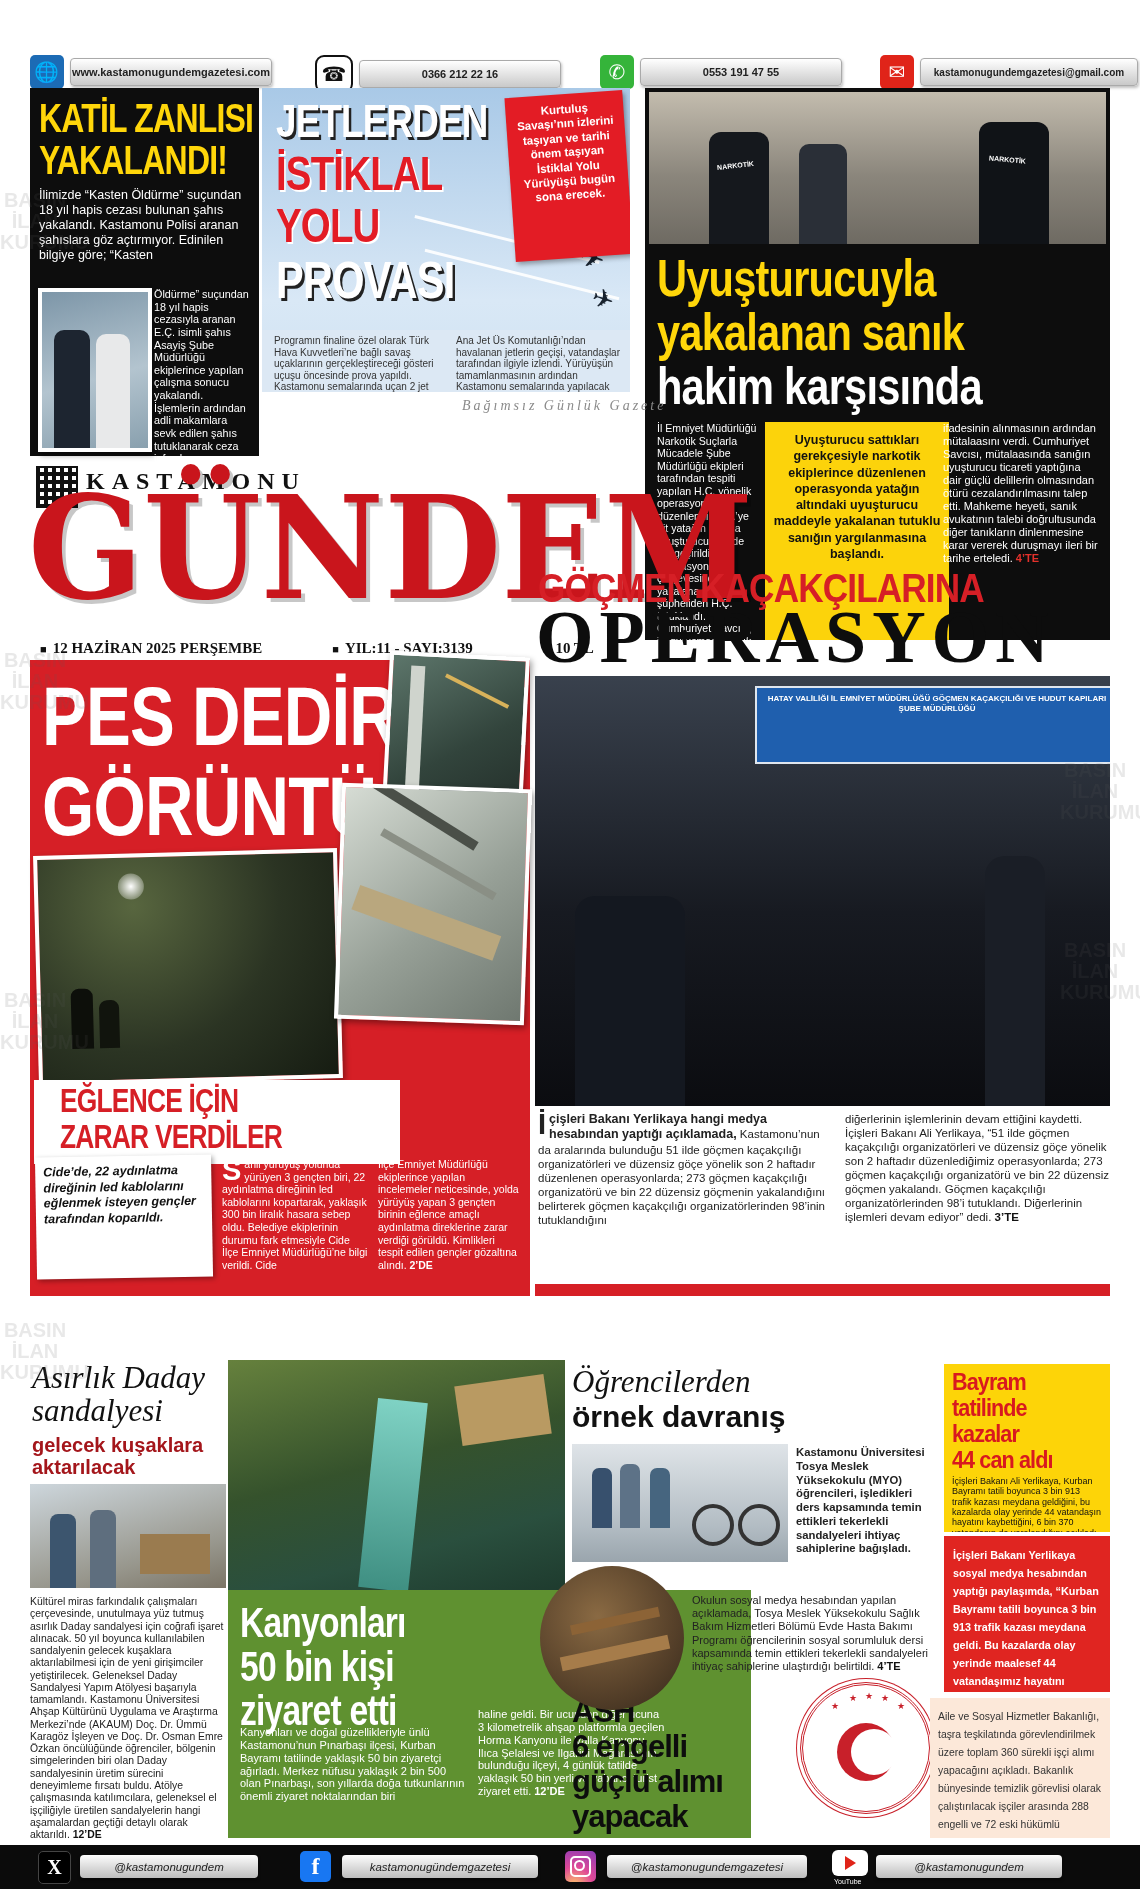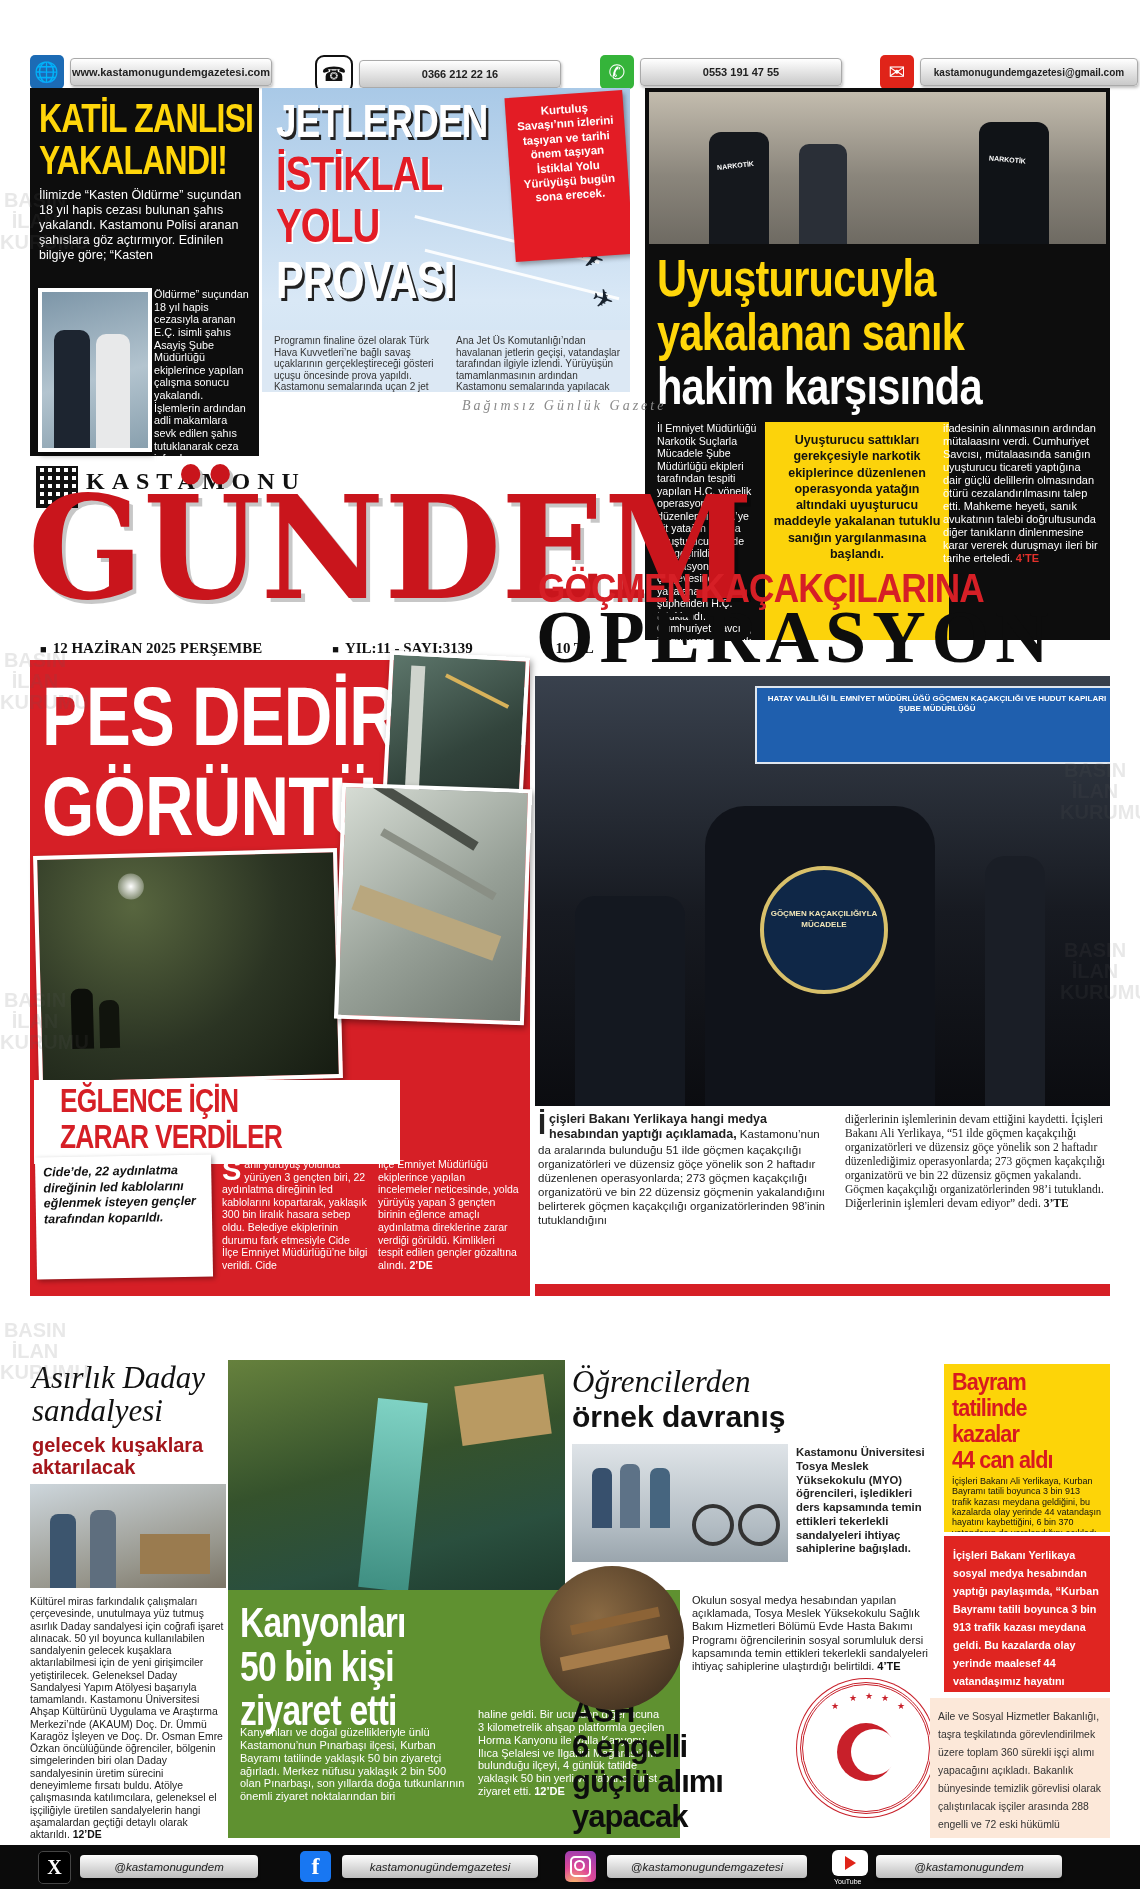--- a/index.html
+++ b/index.html
@@ -176,36 +176,28 @@
     <div class="abs whitetxt" style="left:348px;top:498px;width:142px;">
       <span>İlçe Emniyet Müdürlüğü ekiplerince yapılan incelemeler neticesinde, yolda yürüyüş yapan 3 gençten birinin eğlence amaçlı aydınlatma direklerine zarar verdiği görüldü. Kimlikleri tespit edilen gençler gözaltına alındı. </span>
       <span class="pageref" style="color:#fff;">2’DE</span>
     </div>
   </div>
 
   <div class="abs hl" style="left:538px;top:568px;font-size:40px;color:#d61f26;transform:scaleX(.88);transform-origin:0 0;">GÖÇMEN KAÇAKÇILARINA</div>
   <div class="abs" style="left:536px;top:600px;font-family:'Liberation Serif',serif;font-weight:bold;font-size:74px;line-height:1;color:#0d0d0d;letter-spacing:6px;white-space:nowrap;">OPERASYON</div>
   <div class="abs photo" style="left:535px;top:676px;width:575px;height:430px;background:linear-gradient(180deg,#39414d,#171a21 55%,#0b0c10);">
     <div class="abs" style="left:220px;top:10px;width:348px;height:62px;background:#1f5fae;border:2px solid #dfe6ee;color:#fff;font-weight:bold;font-size:8px;line-height:1.3;text-align:center;padding:6px;">HATAY VALİLİĞİ İL EMNİYET MÜDÜRLÜĞÜ GÖÇMEN KAÇAKÇILIĞI VE HUDUT KAPILARI ŞUBE MÜDÜRLÜĞÜ</div>
-    <div class="abs" style="left:170px;top:130px;width:230px;height:300px;background:#10131a;border-radius:40px 40px 0 0;">
-      <div class="abs" style="left:55px;top:60px;width:120px;height:120px;border-radius:50%;background:#0f2747;border:4px solid #d8c06a;">
-        <div style="color:#f2e6b8;font-weight:bold;font-size:8px;text-align:center;margin-top:38px;line-height:1.4;">
-          <div>GÖÇMEN KAÇAKÇILIĞIYLA</div>
-          <div>MÜCADELE</div>
-        </div>
-      </div>
-    </div>
     <div class="abs" style="left:450px;top:180px;width:60px;height:250px;background:#1a1e26;border-radius:20px 20px 0 0;"></div>
     <div class="abs" style="left:40px;top:220px;width:110px;height:210px;background:#141820;border-radius:20px 20px 0 0;"></div>
   </div>
   <div class="abs dropcap" style="left:538px;top:1112px;width:288px;font-size:11.5px;line-height:1.22;color:#222;">
     <span style="font-weight:bold;font-size:12.5px;">İçişleri Bakanı Yerlikaya hangi medya hesabından yaptığı açıklamada,</span>
     <span> Kastamonu’nun da aralarında bulunduğu 51 ilde göçmen kaçakçılığı organizatörleri ve düzensiz göçe yönelik son 2 haftadır düzenlenen operasyonlarda; 273 göçmen kaçakçılığı organizatörü ve bin 22 düzensiz göçmenin yakalandığını belirterek göçmen kaçakçılığı organizatörlerinden 98’inin tutuklandığını</span>
   </div>
-  <div class="abs" style="left:845px;top:1112px;width:264px;font-size:11.5px;line-height:1.22;color:#222;font-family:Liberation Serif, serif;">
+  <div class="abs" style="left:845px;top:1112px;width:264px;font-size:11.5px;line-height:1.22;color:#222;">
     <span>diğerlerinin işlemlerinin devam ettiğini kaydetti. İçişleri Bakanı Ali Yerlikaya, “51 ilde göçmen kaçakçılığı organizatörleri ve düzensiz göçe yönelik son 2 haftadır düzenlediğimiz operasyonlarda; 273 göçmen kaçakçılığı organizatörü ve bin 22 düzensiz göçmen yakalandı. Göçmen kaçakçılığı organizatörlerinden 98’i tutuklandı. Diğerlerinin işlemleri devam ediyor” dedi. </span>
     <span class="pageref" style="color:#111;">3’TE</span>
   </div>
   <div class="abs redbg" style="left:535px;top:1284px;width:575px;height:12px;"></div>
 
   <div class="abs serifit" style="left:32px;top:1362px;font-size:31px;color:#111;line-height:1.05;">
     <div>Asırlık Daday</div>
     <div>sandalyesi</div>
   </div>
   <div class="abs" style="left:32px;top:1434px;font-weight:bold;font-size:20px;color:#a4161b;line-height:1.1;">
@@ -219,21 +211,21 @@
   </div>
   <div class="abs" style="left:30px;top:1596px;width:196px;font-size:10.4px;line-height:1.18;color:#222;">
     <span>Kültürel miras farkındalık çalışmaları çerçevesinde, unutulmaya yüz tutmuş asırlık Daday sandalyesi için coğrafi işaret alınacak. 50 yıl boyunca kullanılabilen sandalyenin gelecek kuşaklara aktarılabilmesi için de yeni girişimciler yetiştirilecek. Geleneksel Daday Sandalyesi Yapım Atölyesi başarıyla tamamlandı. Kastamonu Üniversitesi Ahşap Kültürünü Uygulama ve Araştırma Merkezi’nde (AKAUM) Doç. Dr. Ümmü Karagöz İşleyen ve Doç. Dr. Osman Emre Özkan öncülüğünde öğrenciler, bölgenin simgelerinden biri olan Daday sandalyesinin üretim sürecini deneyimleme fırsatı buldu. Atölye çalışmasında katılımcılara, geleneksel el işçiliğiyle üretilen sandalyelerin hangi aşamalardan geçtiği detaylı olarak aktarıldı. </span>
     <span class="pageref" style="color:#111;">12’DE</span>
   </div>
 
   <div class="abs photo" style="left:228px;top:1360px;width:337px;height:230px;background:linear-gradient(165deg,#66813d,#35522c 45%,#2a4f3e 75%,#1e3b2e);">
     <div class="abs" style="left:140px;top:40px;width:50px;height:190px;background:linear-gradient(180deg,#7fd2c4,#3f8f82);transform:rotate(6deg);"></div>
     <div class="abs" style="left:230px;top:20px;width:90px;height:60px;background:#b99a62;transform:rotate(-8deg);"></div>
   </div>
-  <div class="abs" style="left:228px;top:1590px;width:452px;height:248px;background:#5f9130;">
+  <div class="abs" style="left:228px;top:1590px;width:523px;height:248px;background:#5f9130;">
     <div class="abs hl" style="left:12px;top:12px;font-size:42px;color:#fff;">Kanyonları</div>
     <div class="abs hl" style="left:12px;top:56px;font-size:42px;color:#fff;">50 bin kişi</div>
     <div class="abs hl" style="left:12px;top:100px;font-size:42px;color:#fff;">ziyaret etti</div>
     <div class="abs" style="left:12px;top:136px;width:228px;font-size:11px;line-height:1.17;color:#fff;">Kanyonları ve doğal güzellikleriyle ünlü Kastamonu’nun Pınarbaşı ilçesi, Kurban Bayramı tatilinde yaklaşık 50 bin ziyaretçi ağırladı. Merkez nüfusu yaklaşık 2 bin 500 olan Pınarbaşı, son yıllarda doğa tutkunlarının önemli ziyaret noktalarından biri</div>
     <div class="abs" style="left:250px;top:118px;width:190px;font-size:11px;line-height:1.17;color:#fff;">
       <span>haline geldi. Bir ucundan diğer ucuna 3 kilometrelik ahşap platformla geçilen Horma Kanyonu ile Valla Kanyonu, Ilıca Şelalesi ve Ilgarini Mağarası’nın bulunduğu ilçeyi, 4 günlük tatilde yaklaşık 50 bin yerli ve yabancı turist ziyaret etti. </span>
       <span class="pageref" style="color:#fff;">12’DE</span>
     </div>
   </div>
   <div class="abs photo" style="left:540px;top:1566px;width:144px;height:144px;border-radius:50%;background:radial-gradient(circle at 40% 35%,#8a6a43,#57412a 60%,#33271a);z-index:5;">

